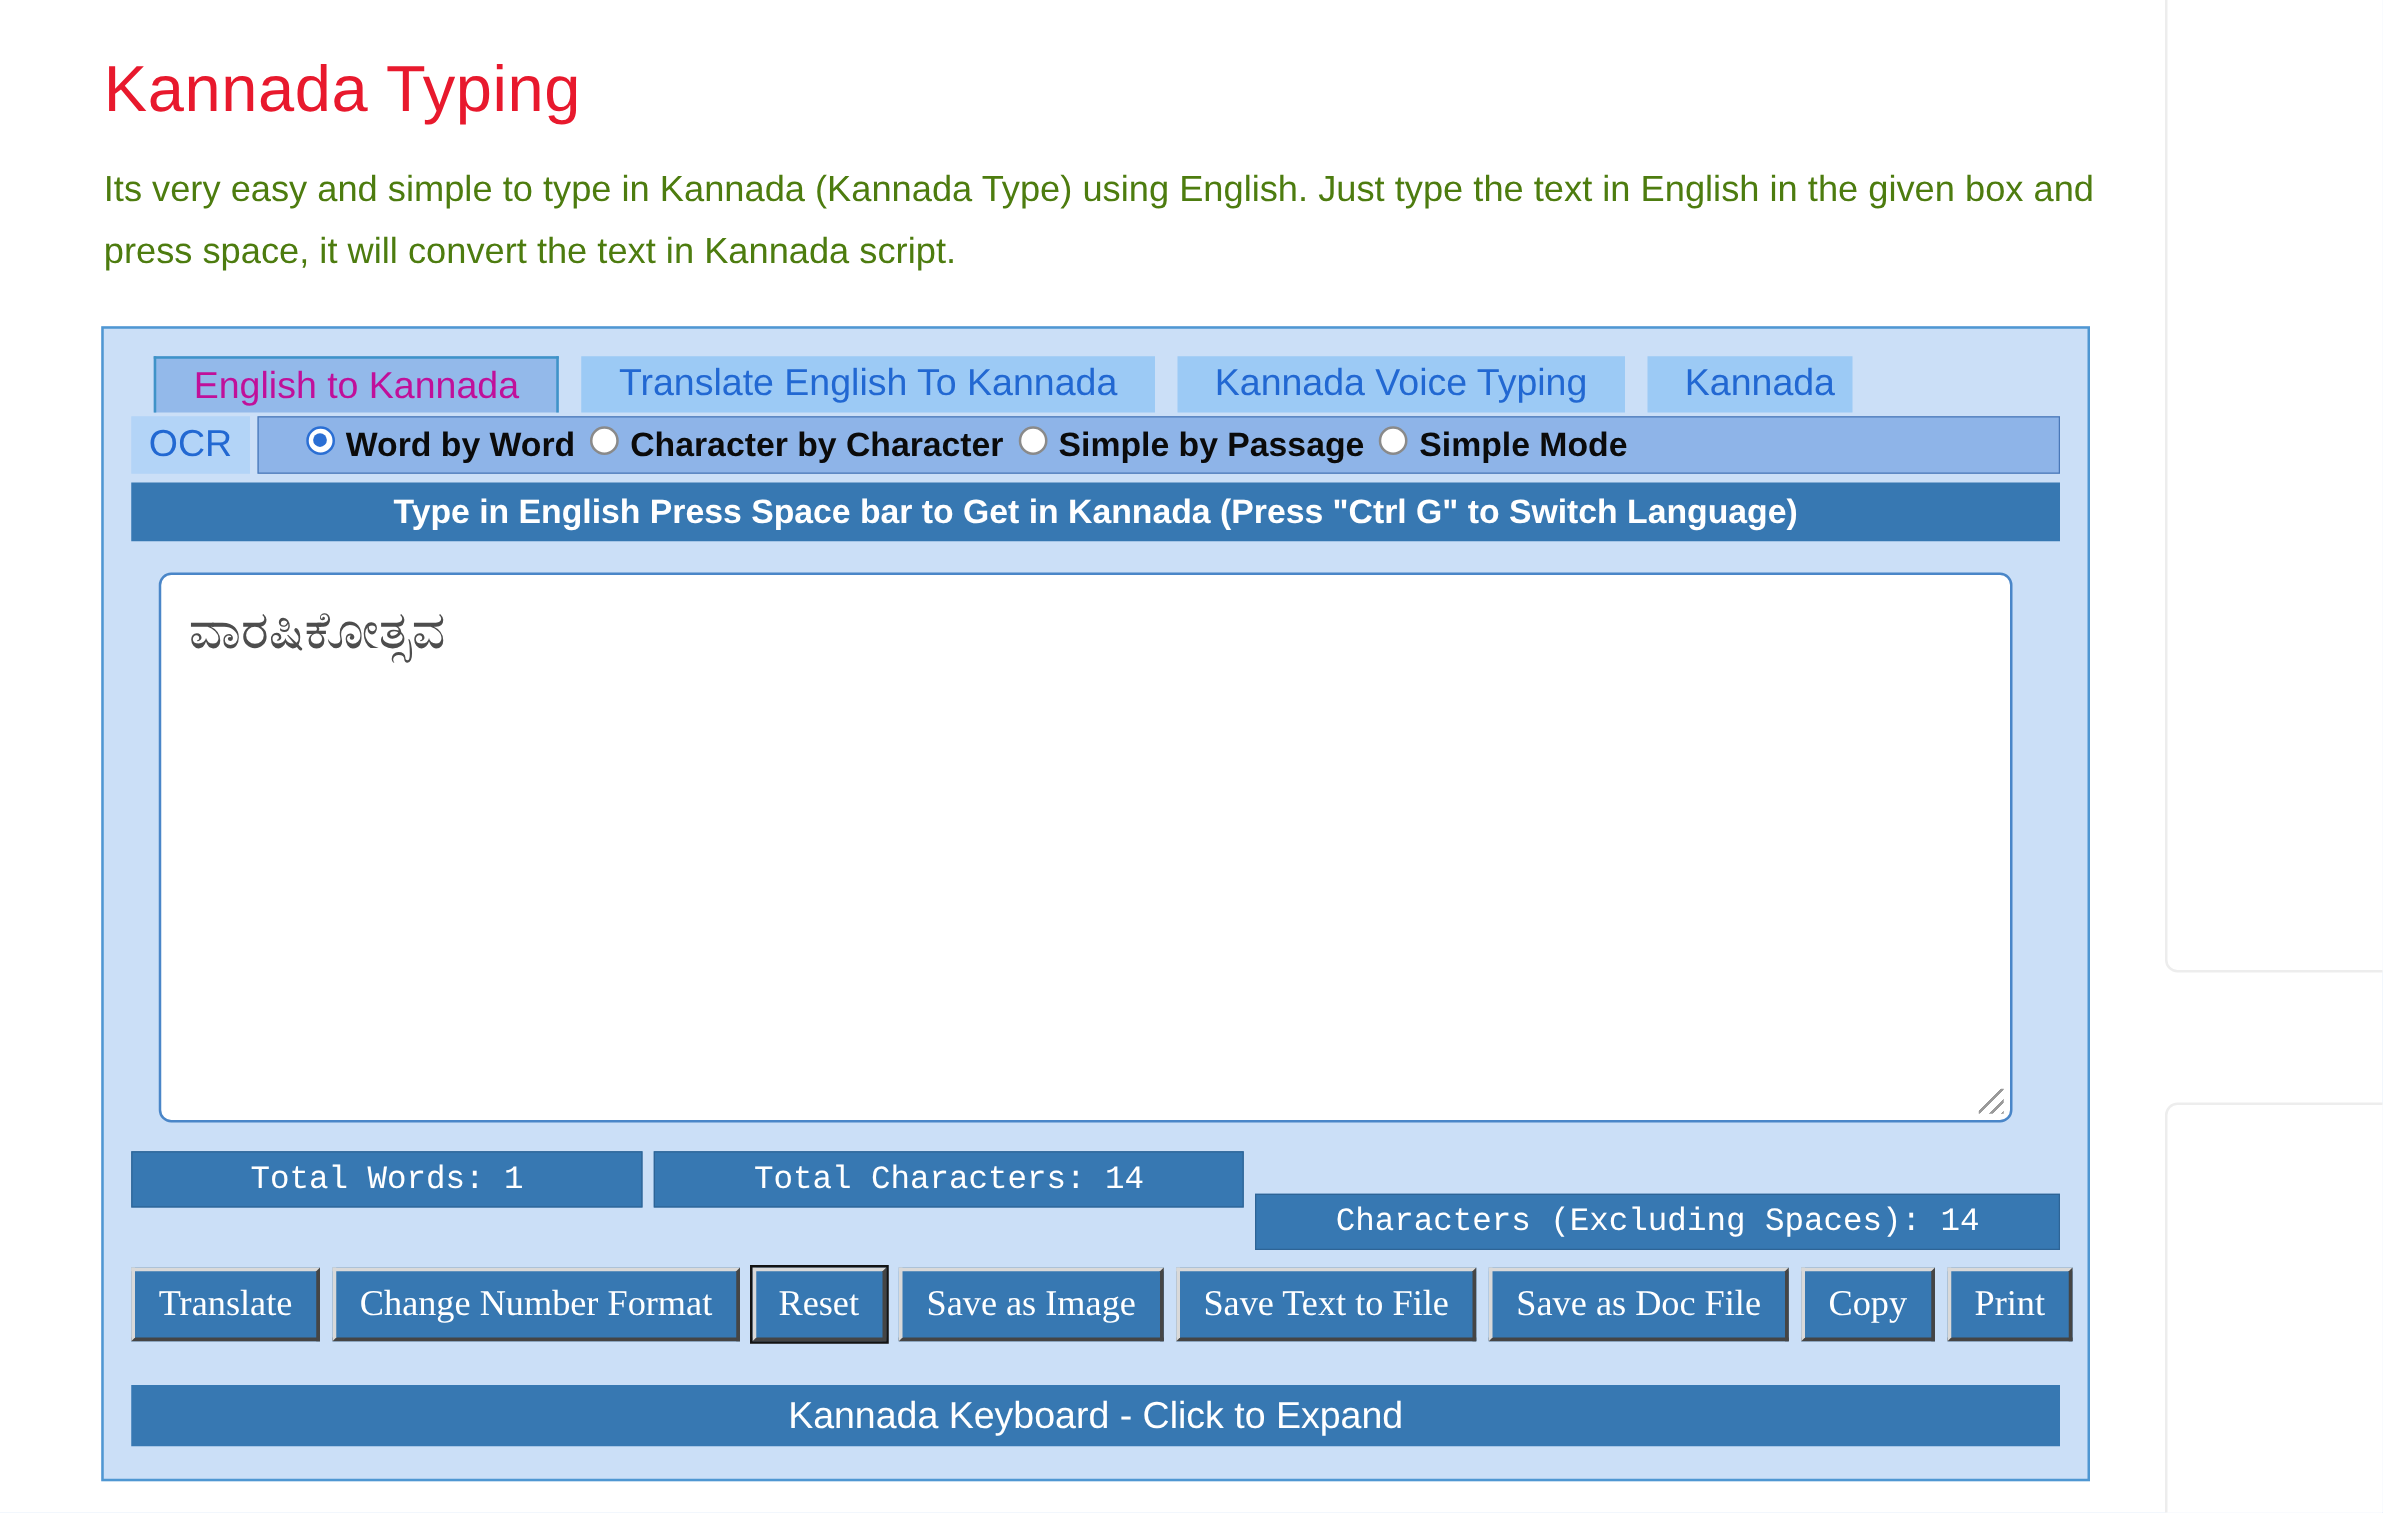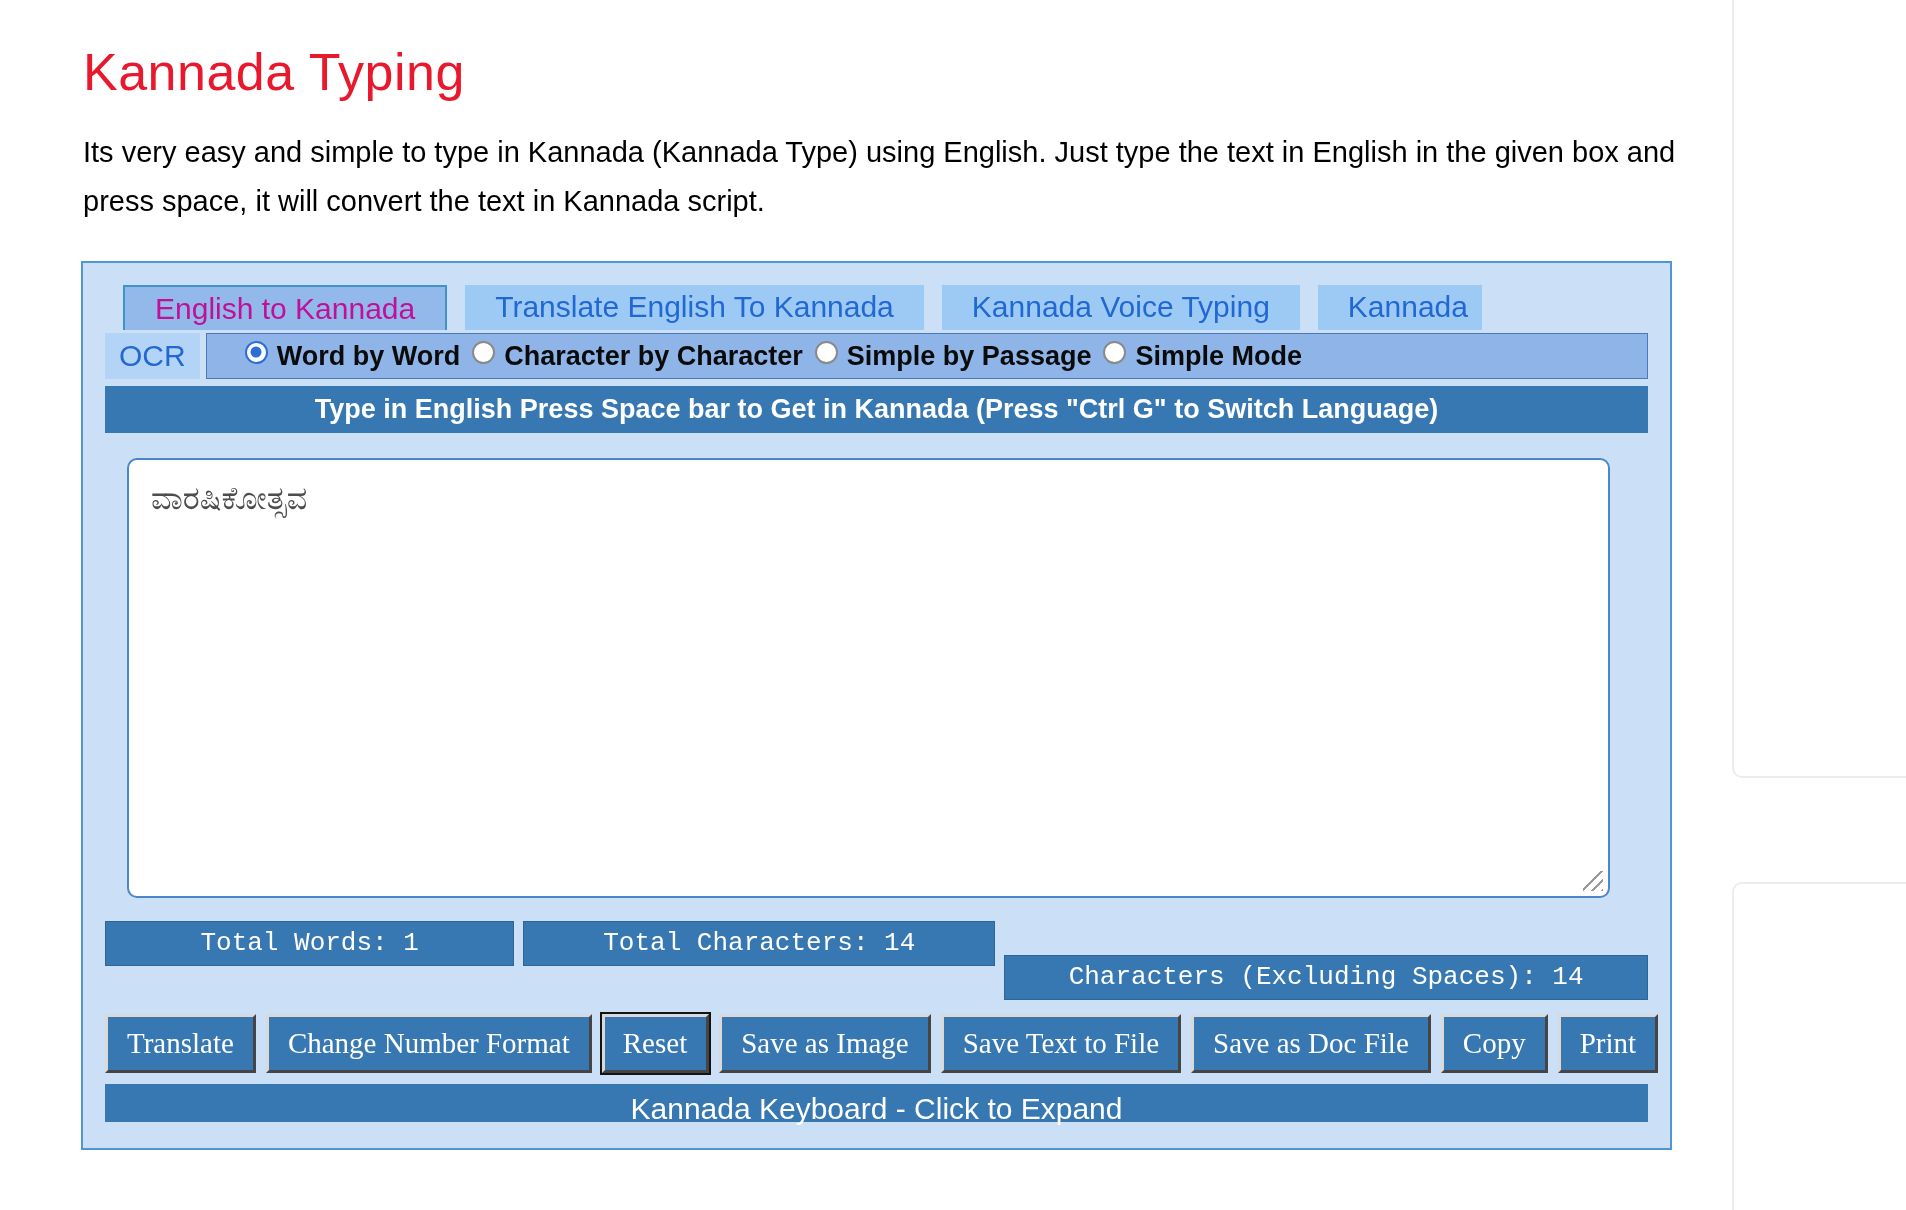--- a/index.html
+++ b/index.html
@@ -19,21 +19,21 @@
   .side-card.bottom { top:882px; height:460px; }
 
   .content { position:absolute; left:0; top:4px; width:1732px; }
 
   h1.page-title {
     margin:38px 0 0 83px; color:#e8192d;
     font-size:52px; font-weight:500; letter-spacing:0.5px;
   }
   p.page-desc {
     margin:26px 0 0 83px; width:1600px;
-    font-size:29px; line-height:1.68; color:#000000;
+    font-size:29px; line-height:1.68; color:#4d7c0f;
   }
 
   
   .panel {
     margin:36px 0 0 81px; width:1591px;
     background:#cbdff7; border:2px solid #4f97d2;
     padding:22px 22px 26px 22px;
   }
 
   
@@ -80,21 +80,21 @@
   .instruction-bar {
     margin-top:7px; height:47px; line-height:47px;
     background:#3778b2; color:#ffffff; text-align:center;
     font-size:27px; font-weight:bold;
   }
 
   
   .typing-area {
     position:relative; margin:25px 38px 0 22px; height:440px;
     background:#ffffff; border:2px solid #4a86c8; border-radius:10px;
-    padding:20px 22px; font-size:32px; color:#4d4d4d;
+    padding:20px 22px; font-size:42px; color:#4d4d4d;
     font-family:"Liberation Sans","DejaVu Sans",sans-serif;
     cursor:text;
   }
   .resize-grip {
     position:absolute; right:5px; bottom:5px; width:20px; height:20px;
     background:
       linear-gradient(135deg, transparent 0 44%, #9a9a9a 44% 52%, transparent 52% 69%, #9a9a9a 69% 77%, transparent 77% 94%, #9a9a9a 94%);
     cursor:nwse-resize;
   }
 
@@ -117,21 +117,21 @@
     font-size:29px; padding:10px 19px;
     border-style:solid; border-width:3px;
     border-top-color:#d9d9d9; border-left-color:#d9d9d9;
     border-right-color:#454545; border-bottom-color:#454545;
     cursor:pointer;
   }
   .action-btn.focused { outline:2px solid #131313; outline-offset:0;padding-left:18px; }
 
   
   .keyboard-bar {
-    margin-top:11px; height:38px; line-height:49px;
+    margin-top:35px; height:49px; line-height:49px;
     background:#3778b2; color:#ffffff; text-align:center;
     font-size:30px; cursor:pointer;
   }
 </style>
 </head>
 <body>
 
 <div class="side-card top"></div>
 <div class="side-card bottom"></div>
 

